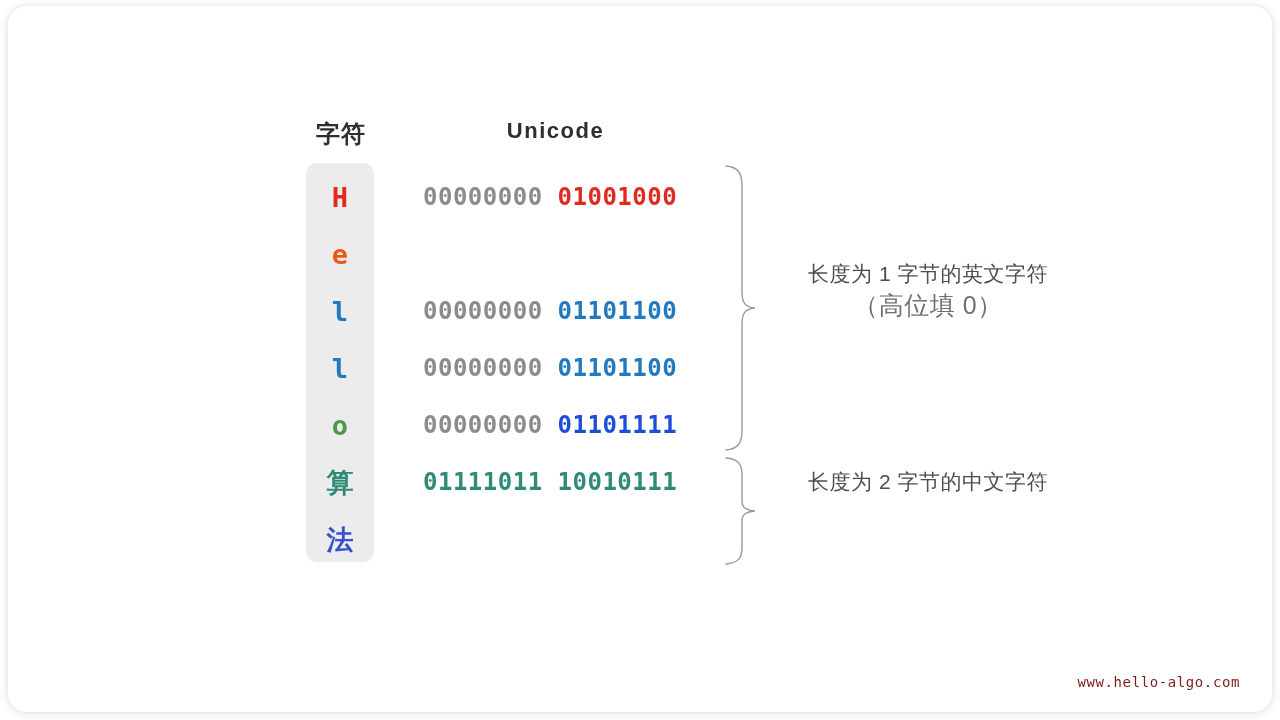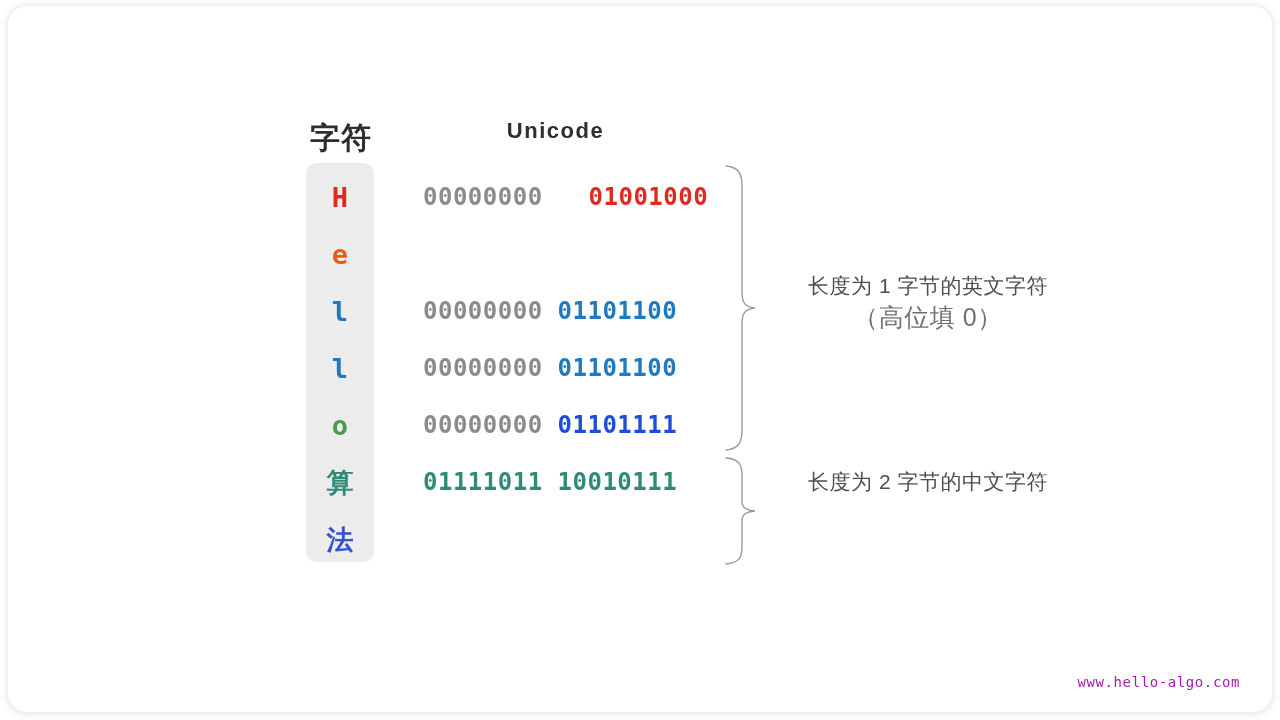--- a/index.html
+++ b/index.html
@@ -39,21 +39,21 @@
     position: absolute;
     font-weight: bold;
     color: #2e2e2e;
     white-space: nowrap;
   }
   #header-char {
     left: 298px;
     top: 112px;
     width: 70px;
     text-align: center;
-    font-size: 30px;
+    font-size: 24px;
     letter-spacing: 1px;
   }
   #header-unicode {
     left: 415px;
     top: 112px;
     width: 265px;
     text-align: center;
     font-family: Liberation Sans, sans-serif;
     font-size: 22px;
     letter-spacing: 1.5px;
@@ -131,39 +131,39 @@
     letter-spacing: 0.5px;
   }
 
   
   #watermark {
     position: absolute;
     right: 32px;
     bottom: 22px;
     font-family: "DejaVu Sans Mono", "Liberation Mono", monospace;
     font-size: 14px;
-    color: #a21caf;
+    color: #7f1d1d;
     letter-spacing: 0.6px;
   }
 </style>
 </head>
 <body>
 
 <div id="card">
   <div id="figure">
 
     <div class="col-header" id="header-char">字符</div>
     <div class="col-header" id="header-unicode">Unicode</div>
 
     <div id="char-column"></div>
 
     <div id="rows-layer">
         <div class="row" style="top: 163px;">
           <div class="row-char" style="color: rgb(224, 42, 32);">H</div>
-          <div class="row-bits"><span class="bits-hi-pad" style="color: rgb(139, 139, 139);">00000000</span><span>&nbsp;</span><span style="color: rgb(224, 42, 32); margin-left: 31px;">01001000</span></div>
+          <div class="row-bits"><span class="bits-hi-pad" style="color: rgb(139, 139, 139);">00000000</span><span>&nbsp;</span><span style="color: rgb(224, 42, 32);">01001000</span></div>
         </div>
         <div class="row" style="top: 220px;">
           <div class="row-char" style="color: rgb(236, 90, 20);">e</div>
         </div>
         <div class="row" style="top: 277px;">
           <div class="row-char" style="color: rgb(33, 121, 191);">l</div>
           <div class="row-bits"><span class="bits-hi-pad" style="color: rgb(139, 139, 139);">00000000</span><span>&nbsp;</span><span style="color: rgb(33, 121, 191);">01101100</span></div>
         </div>
         <div class="row" style="top: 334px;">
           <div class="row-char" style="color: rgb(33, 121, 191);">l</div>
@@ -187,21 +187,21 @@
         <path d="M4 2 C 16 3, 20 9, 20 22 L 20 128 C 20 140, 24 143, 33 144 C 24 145, 20 148, 20 160 L 20 266 C 20 279, 16 285, 4 286" stroke="#9a9a9a" stroke-width="1.4" fill="none" stroke-linecap="round"></path>
       </svg>
     </div>
 
     <div class="brace-wrap" id="brace-group-2" style="left:714px; top:450px; width:36px; height:110px;">
       <svg width="36" height="110" viewBox="0 0 36 110" fill="none" xmlns="http://www.w3.org/2000/svg">
         <path d="M4 2 C 16 3, 20 8, 20 18 L 20 45 C 20 52, 24 54, 33 55 C 24 56, 20 58, 20 65 L 20 92 C 20 102, 16 107, 4 108" stroke="#9a9a9a" stroke-width="1.4" fill="none" stroke-linecap="round"></path>
       </svg>
     </div>
 
-    <div class="group-note" id="note-group-1" style="left:770px; top:264px; width:300px;">
+    <div class="group-note" id="note-group-1" style="left:770px; top:252px; width:300px;">
       <div class="line1">长度为 1 字节的英文字符</div>
       <div class="line2">（高位填 0）</div>
     </div>
 
     <div class="group-note" id="note-group-2" style="left:770px; top:460px; width:300px;">
       <div class="line1">长度为 2 字节的中文字符</div>
     </div>
 
     <div id="watermark">www.hello-algo.com</div>
 

